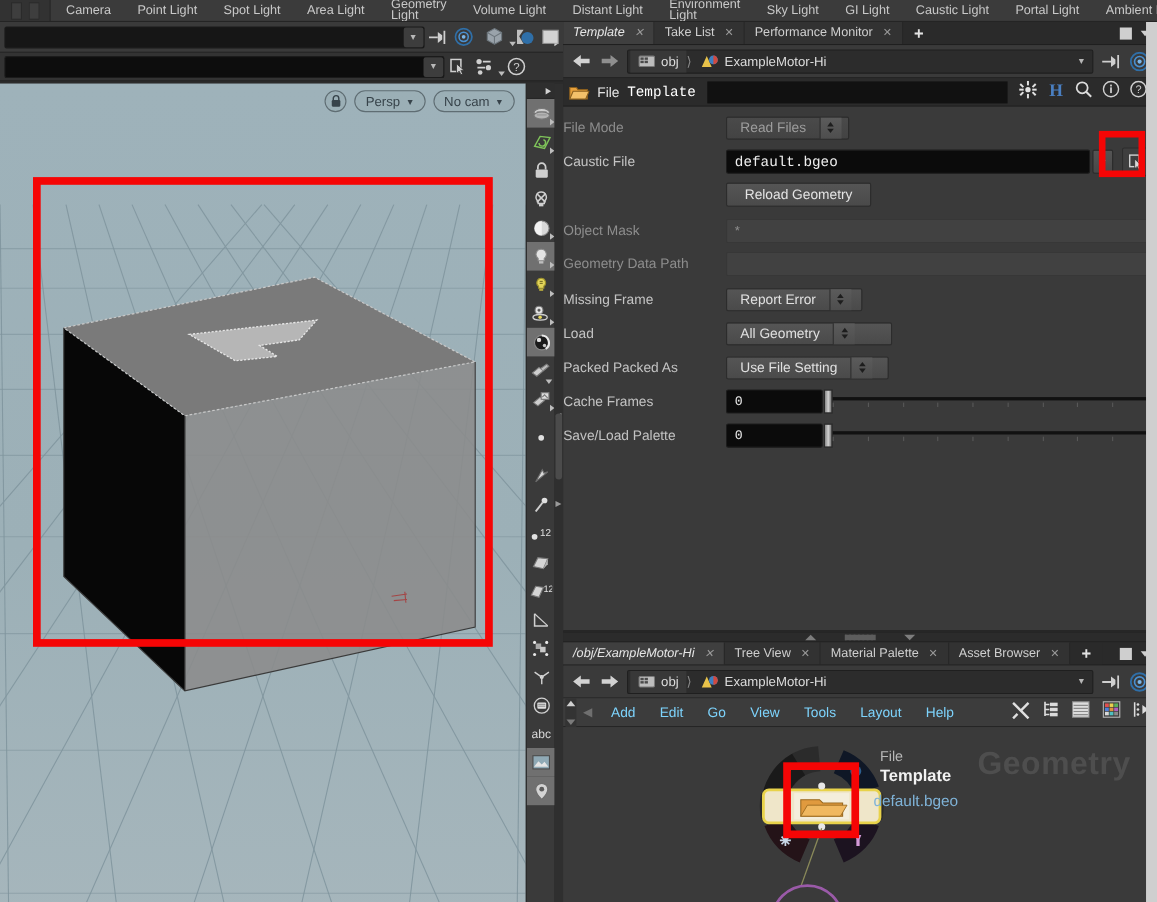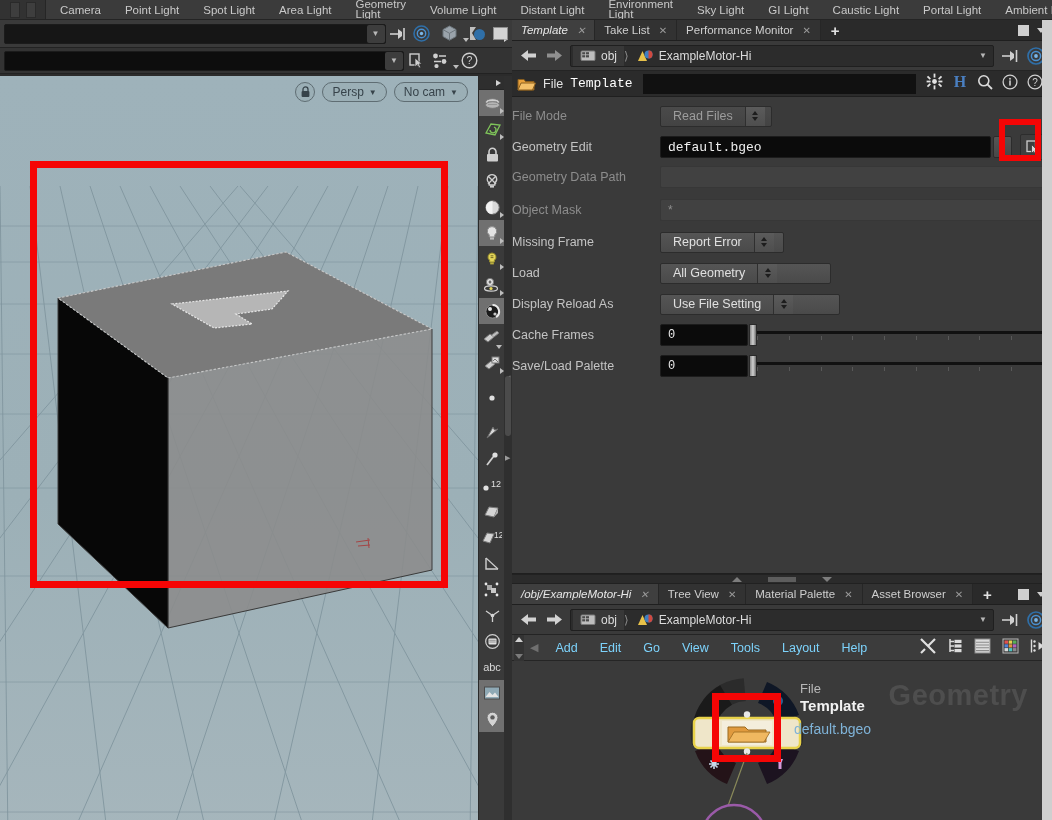--- a/index.html
+++ b/index.html
@@ -742,79 +742,85 @@
             <span class="txt">Read Files</span>
             <span class="spin">
                 <i class="u"></i>
                 <i class="d"></i>
               </span>
           </div>
         </div>
       </div>
 
       <div class="prow" style="margin-top:5px">
-        <div class="plabel">Geometry Edit</div>
+        <div class="plabel">Caustic File</div>
         <div class="pfield" style="flex:1;padding-right:6px">
           <div class="textinput" style="flex:1;">default.bgeo</div>
           <div class="smallcaret">▼</div>
           <div style="width:8px"></div>
           <div class="pickbtn">
             <svg width="15" height="15" viewBox="0 0 15 15">
                 <rect x="1" y="1" width="8.5" height="10.5" fill="none" stroke="#cfcfcf" stroke-width="1.3"></rect>
                 <path d="M5.5 4.5 L5.5 13.5 L7.7 11.3 L9.2 14.3 L10.7 13.6 L9.2 10.7 L12 10.7 Z" fill="#d8d8d8" stroke="#2b2b2b" stroke-width=".7"></path>
               </svg>
           </div>
         </div>
       </div>
 
+      <div class="prow" style="margin-top:4px">
+        <div class="plabel"></div>
+        <div class="pfield">
+          <div class="pushbtn">Reload Geometry</div>
+        </div>
+      </div>
+
+      <div class="prow" style="margin-top:7px">
+        <div class="plabel dim">Object Mask</div>
+        <div class="pfield" style="flex:1;padding-right:6px">
+          <div class="flatfield" style="flex:1">*</div>
+        </div>
+      </div>
 
       <div class="prow" style="margin-top:4px">
         <div class="plabel dim">Geometry Data Path</div>
         <div class="pfield" style="flex:1;padding-right:6px">
           <div class="flatfield" style="flex:1"></div>
-        </div>
-      </div>
-
-      <div class="prow" style="margin-top:7px">
-        <div class="plabel dim">Object Mask</div>
-        <div class="pfield" style="flex:1;padding-right:6px">
-          <div class="flatfield" style="flex:1">*</div>
         </div>
       </div>
 
       <div class="prow" style="margin-top:6px">
         <div class="plabel">Missing Frame</div>
         <div class="pfield">
           <div class="menubtn" style="width:124px">
             <span class="txt">Report Error</span>
             <span class="spin">
                 <i class="u"></i>
                 <i class="d"></i>
               </span>
           </div>
         </div>
       </div>
 
       <div class="prow" style="margin-top:5px">
         <div class="plabel">Load</div>
         <div class="pfield">
-          <div class="menubtn" style="width:171px">
+          <div class="menubtn" style="width:151px">
             <span class="txt">All Geometry</span>
             <span class="spin">
                 <i class="u"></i>
                 <i class="d"></i>
               </span>
           </div>
         </div>
       </div>
 
       <div class="prow" style="margin-top:5px">
-        <div class="plabel">Display Reload As</div>
+        <div class="plabel">Packed Packed As</div>
         <div class="pfield">
-          <div class="menubtn" style="width:180px">
+          <div class="menubtn" style="width:148px">
             <span class="txt">Use File Setting</span>
             <span class="spin">
                 <i class="u"></i>
                 <i class="d"></i>
               </span>
           </div>
         </div>
       </div>
 
 

